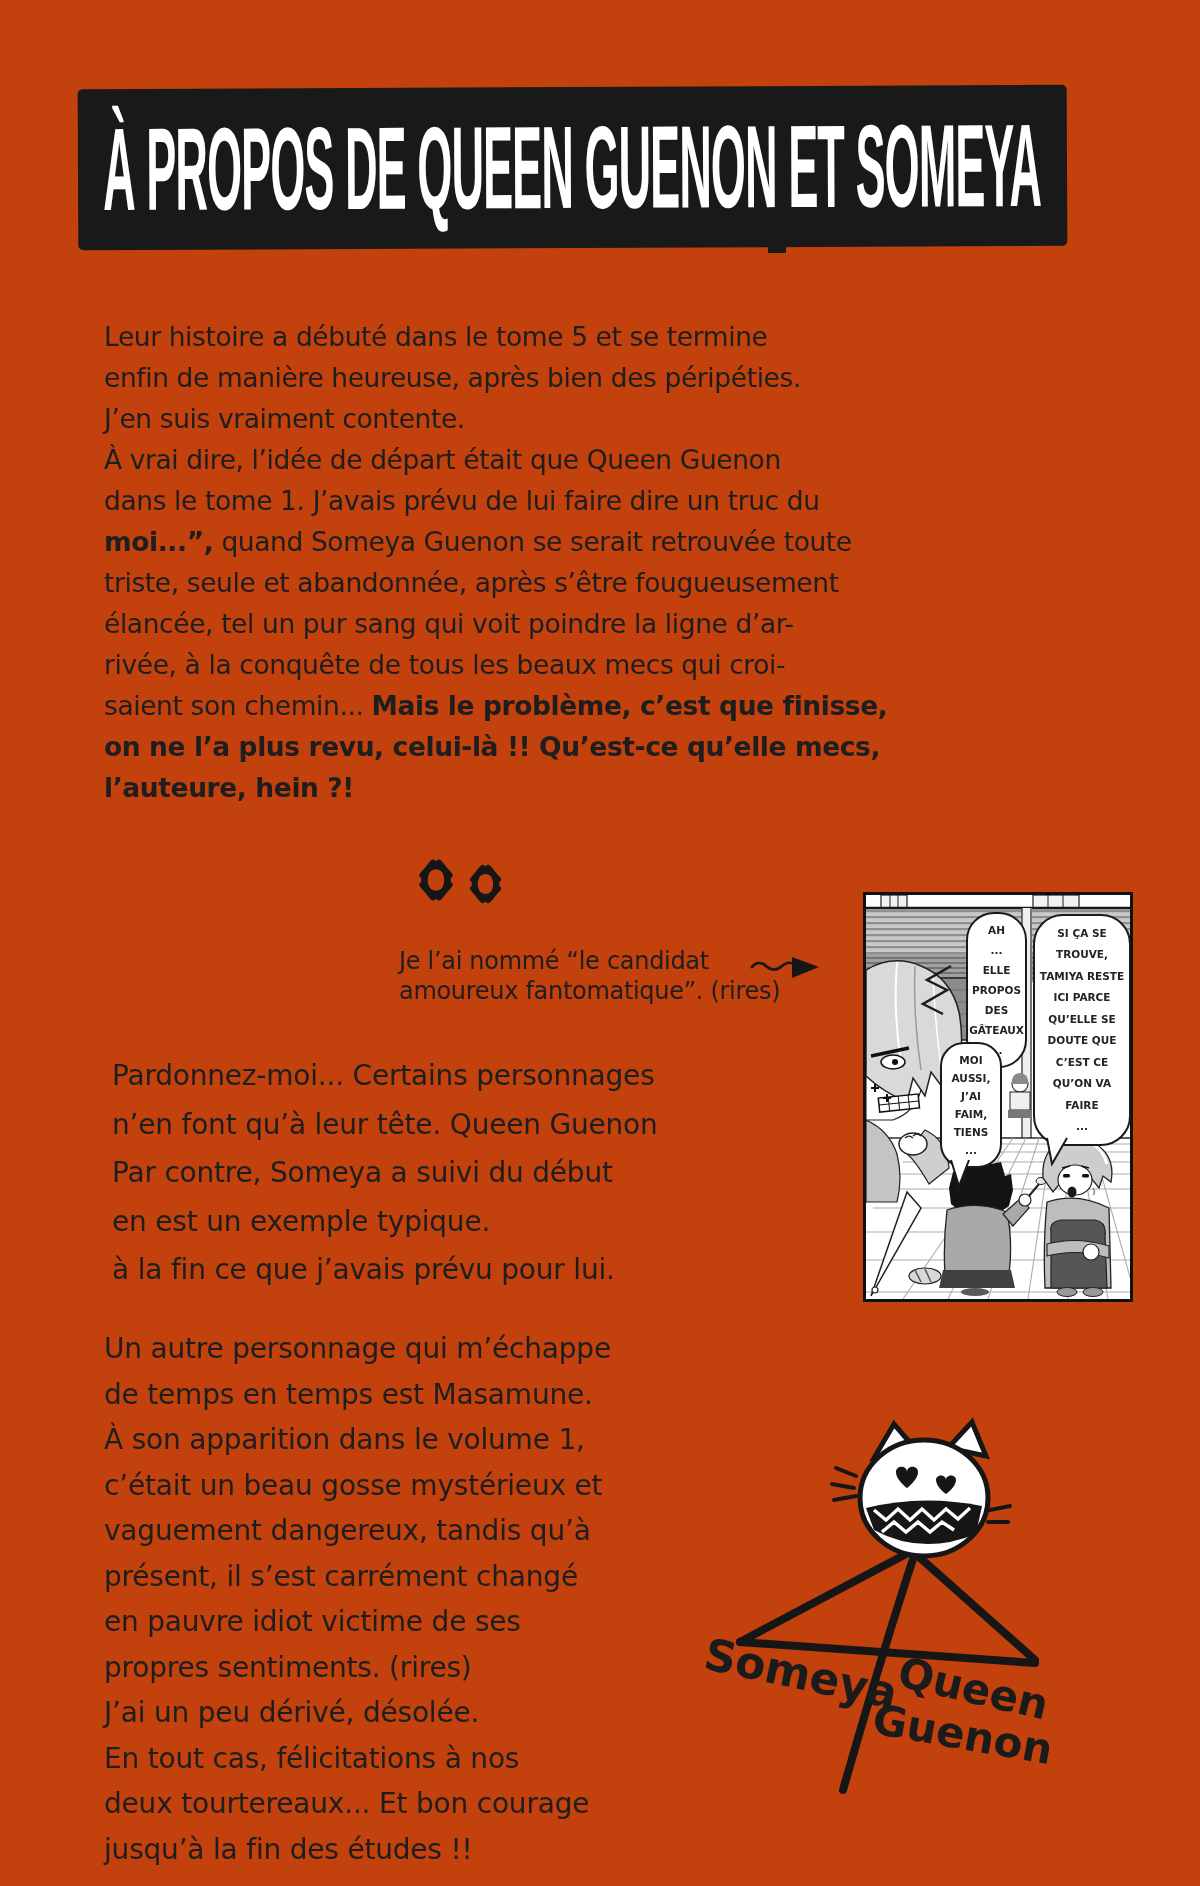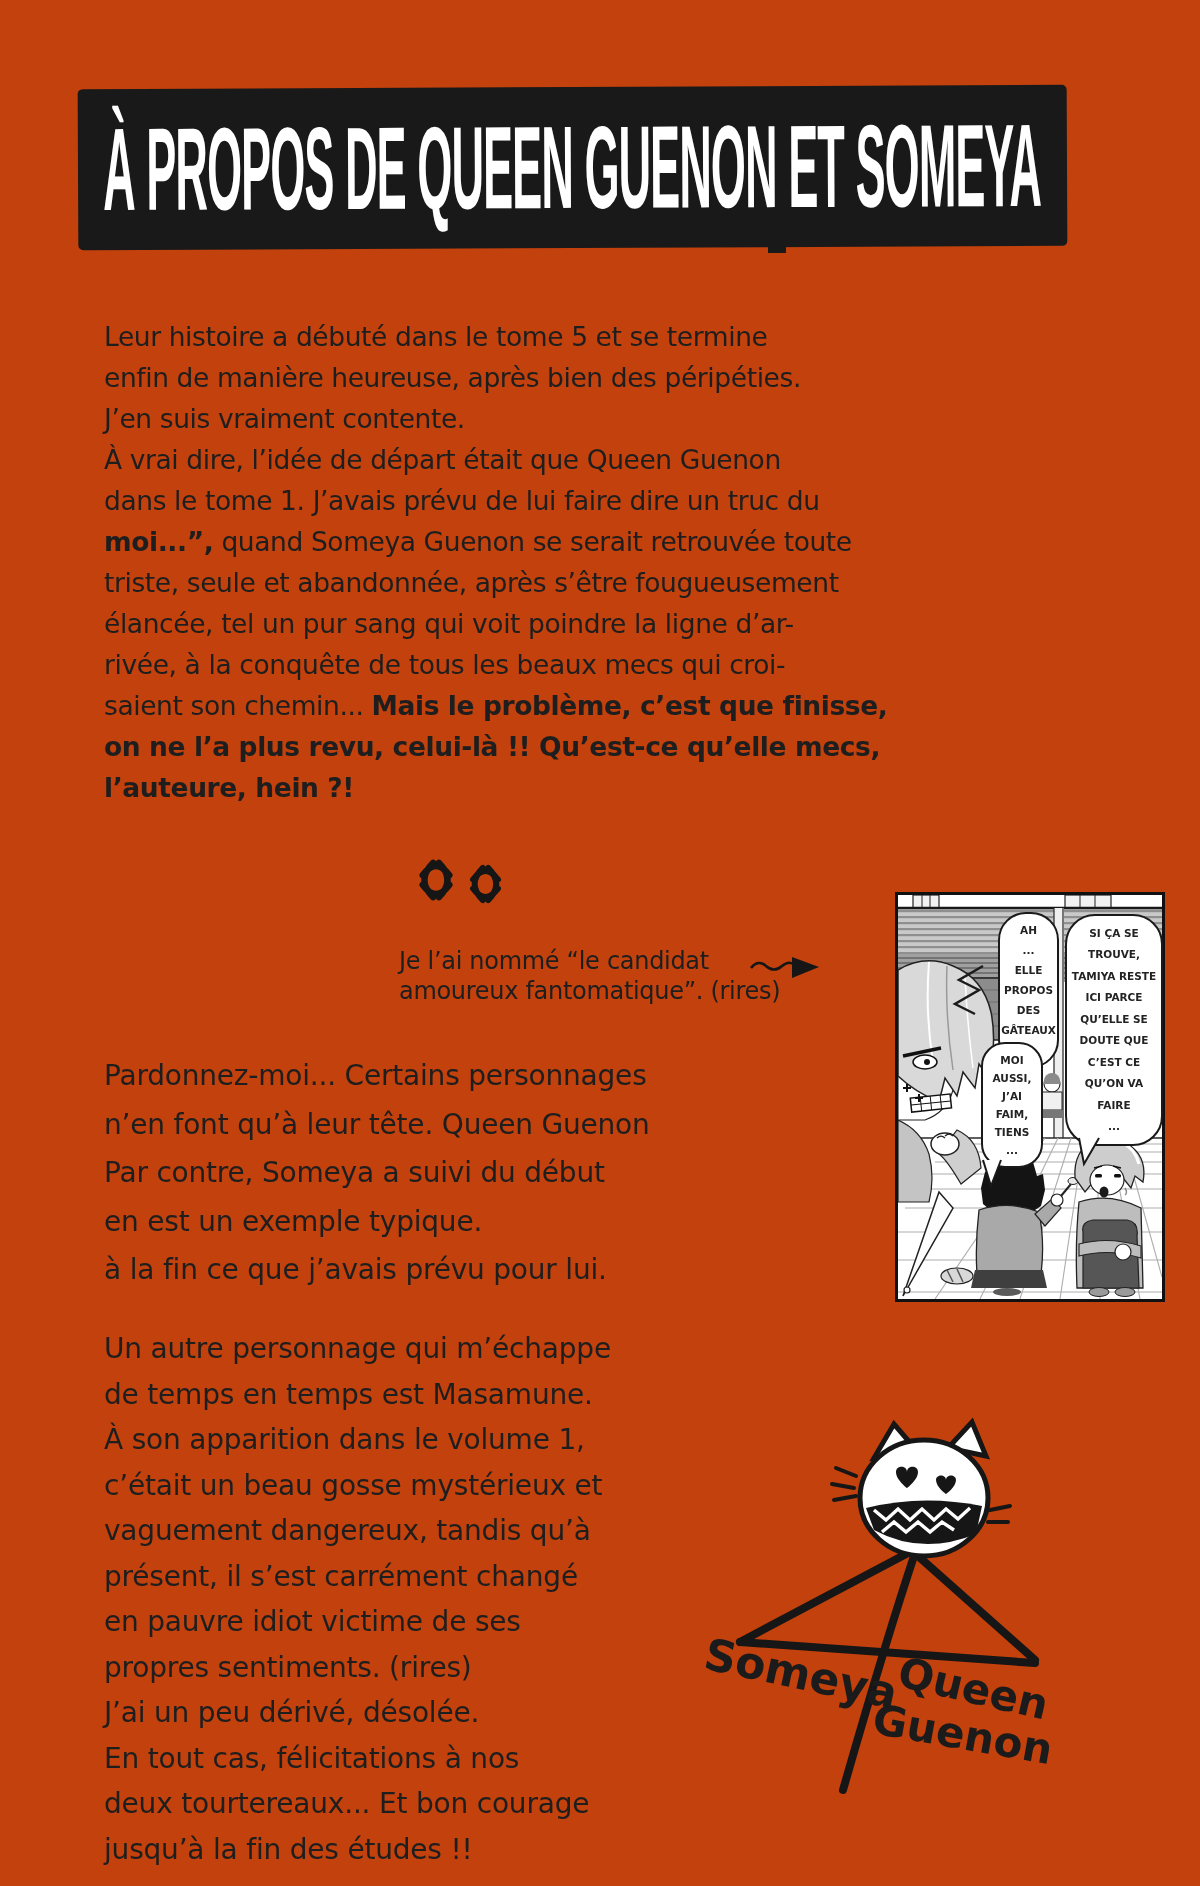--- a/index.html
+++ b/index.html
@@ -9,35 +9,35 @@
   .banner{position:absolute;left:78px;top:87px;width:989px;height:161px;background:#191919;
           border-radius:5px;display:flex;align-items:center;justify-content:center;
           transform:rotate(-0.25deg);overflow:hidden;}
   .banner-title{font-family:"Liberation Sans",sans-serif;font-weight:700;font-size:50px;
           letter-spacing:-1px;color:#ffffff;white-space:nowrap;transform:scale(0.9,2.35);}
   .banner-mark{position:absolute;left:768px;top:245px;width:18px;height:8px;background:#191919;}
   
   .para{position:absolute;}
   .tl{white-space:pre;}
   .p1 .tl{font-size:26.5px;line-height:41px;letter-spacing:-0.4px;}
-  .p2 .tl{font-size:28px;line-height:48.5px;letter-spacing:-0.2px;}
+  .p2 .tl{font-size:28px;line-height:48.5px;letter-spacing:-0.2px;margin-left:8px;}
   .p3 .tl{font-size:28px;line-height:45.5px;letter-spacing:-0.2px;}
   .b{font-weight:700;}
   .note .tl{font-size:24px;line-height:30px;letter-spacing:-0.3px;}
   .icon{position:absolute;}
   
-  .panel{position:absolute;left:863px;top:892px;width:270px;height:410px;background:#fff;margin-left:32px;}
+  .panel{position:absolute;left:863px;top:892px;width:270px;height:410px;background:#fff;}
   .panel-art{position:absolute;left:0;top:0;z-index:1;}
   .bubble{position:absolute;z-index:2;background:#fff;border:2.2px solid #1a1a1a;
           display:flex;flex-direction:column;align-items:center;justify-content:center;
           font-weight:700;color:#232323;text-align:center;}
   .bubble .tl{white-space:nowrap;}
   .bA{left:103px;top:20px;width:57px;height:152px;border-radius:28px;font-size:10.5px;}
   .bA .tl{line-height:20px;}
-  .bB{left:86px;top:150px;width:58px;height:122px;border-radius:24px;font-size:10.5px;z-index:3;}
+  .bB{left:77px;top:150px;width:58px;height:122px;border-radius:24px;font-size:10.5px;z-index:3;}
   .bB .tl{line-height:18px;}
   .bC{left:170px;top:22px;width:94px;height:228px;border-radius:30px;font-size:10.5px;}
   .bC .tl{line-height:21.5px;}
   .tail{position:absolute;z-index:4;}
   
   .doodle-label{position:absolute;font-weight:700;color:#1b1b1b;white-space:nowrap;}
   .lab-someya{left:703px;top:1648px;font-size:44px;transform:rotate(12deg);}
   .lab-queen{left:897px;top:1664px;font-size:42px;transform:rotate(13deg);}
   .lab-guenon{left:872px;top:1710px;font-size:42px;transform:rotate(10deg);}
 </style>

